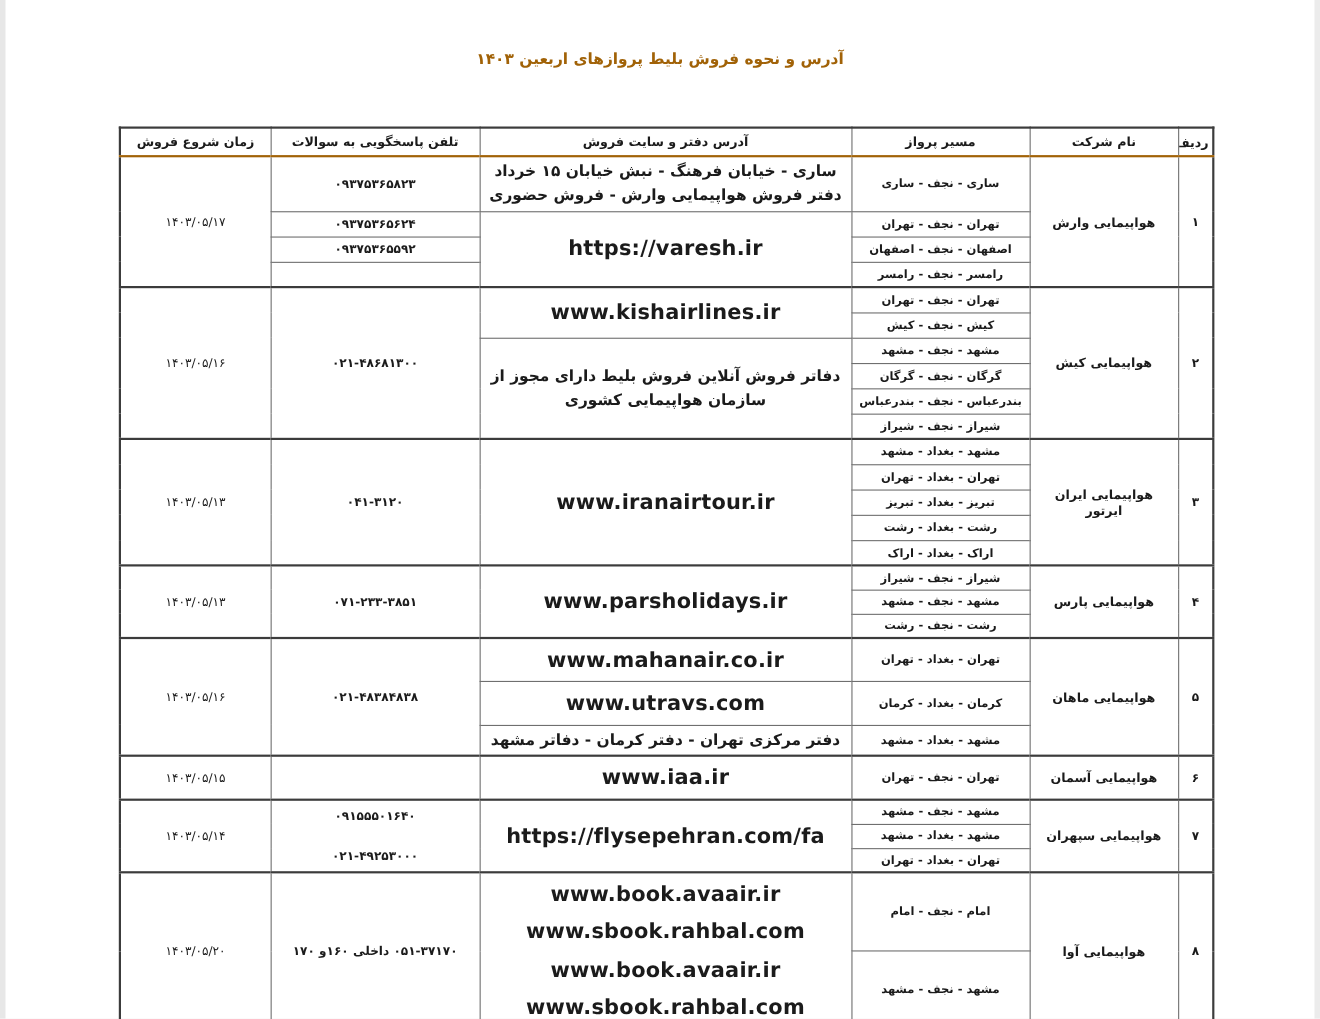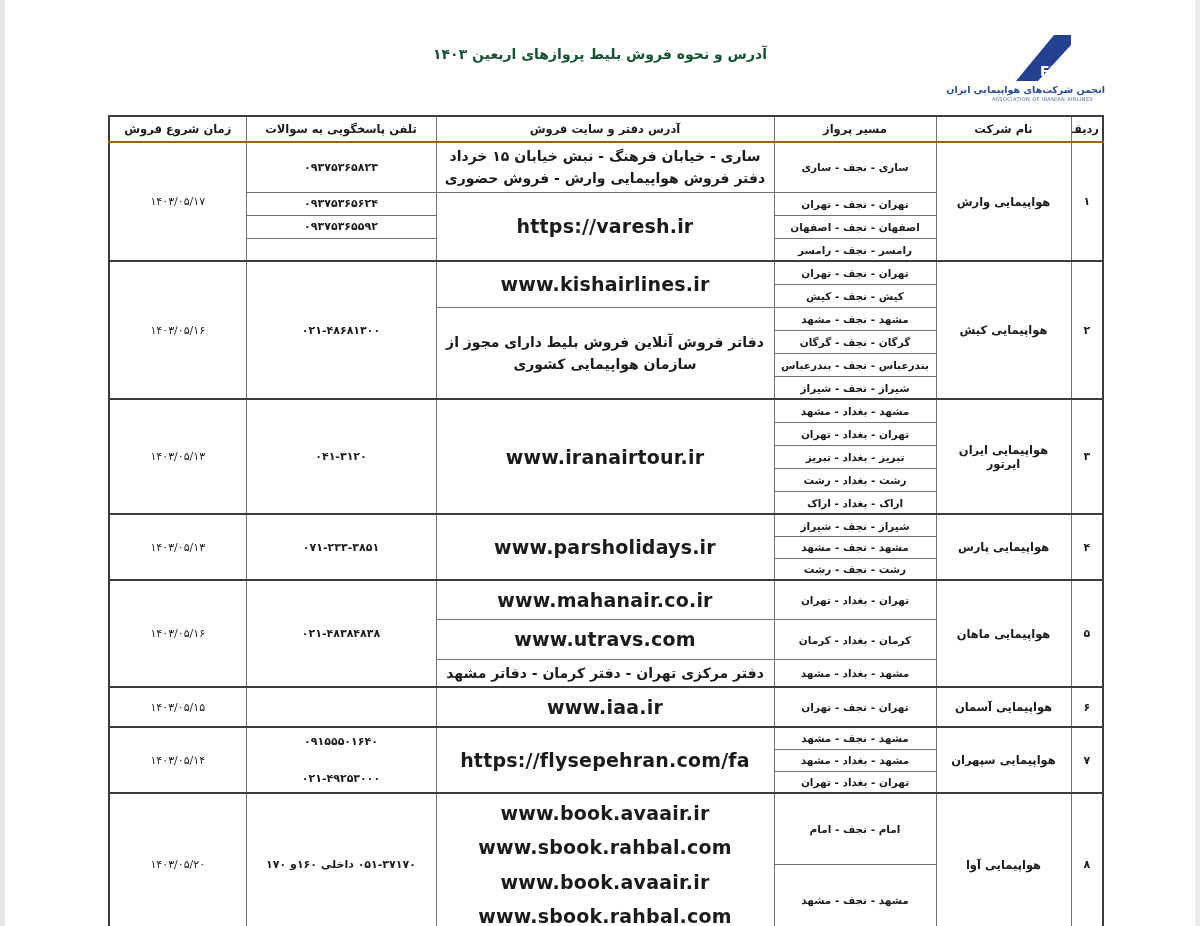--- a/index.html
+++ b/index.html
@@ -6,21 +6,21 @@
   html,body { width:1200px; height:926px; }
   body { background:#f4f4f4; font-family:"DejaVu Sans", sans-serif; }
   .sheet {
     position:absolute; top:0; left:0; width:1200px; height:926px;
     background:#ffffff;
     border-left:5px solid #e7e7e7; border-right:5px solid #ececec;
   }
   .doc-title {
     position:absolute; top:46px; left:0; width:100%;
     text-align:center; direction:rtl;
-    font-size:14px; font-weight:bold; color:#14532d;
+    font-size:14px; font-weight:bold; color:#a16207;
   }
   .doc-subtitle {
     position:absolute; top:82px; left:0; width:100%;
     text-align:center; direction:rtl;
     font-size:13px; font-weight:bold; color:#141414;
   }
   
   .logo { position:absolute; top:33px; left:975px; width:125px; text-align:center; }
   .logo-fin { display:block; margin:0 auto 1px auto; }
   .logo-fa { font-size:9.5px; font-weight:bold; color:#2c4a95; direction:rtl; white-space:nowrap; }
@@ -50,28 +50,20 @@
   .c-phone.gap .line + .line { margin-top:24px; }
   .c-date    { font-size:11px; font-weight:normal; }
 </style>
 </head>
 <body>
 
 <div class="sheet">
 
   <div class="doc-title">آدرس و نحوه فروش بلیط پروازهای اربعین ۱۴۰۳</div>
 
-  <div class="logo">
-    <svg class="logo-fin" width="58" height="50" viewBox="0 0 58 50">
-      <polygon points="2,48 40,2 57,2 57,12 24,48" fill="#23418e"></polygon>
-      <text x="26" y="43" fill="#ffffff" font-size="14" font-weight="bold" font-family="DejaVu Sans, sans-serif">EP</text>
-    </svg>
-    <div class="logo-fa">انجمن شرکت‌های هواپیمایی ایران</div>
-    <div class="logo-en">ASSOCIATION OF IRANIAN AIRLINES</div>
-  </div>
 
   <table class="flights">
     <colgroup>
       <col style="width:32px">
       <col style="width:135px">
       <col style="width:162px">
       <col style="width:338px">
       <col style="width:190px">
       <col style="width:137px">
     </colgroup>

